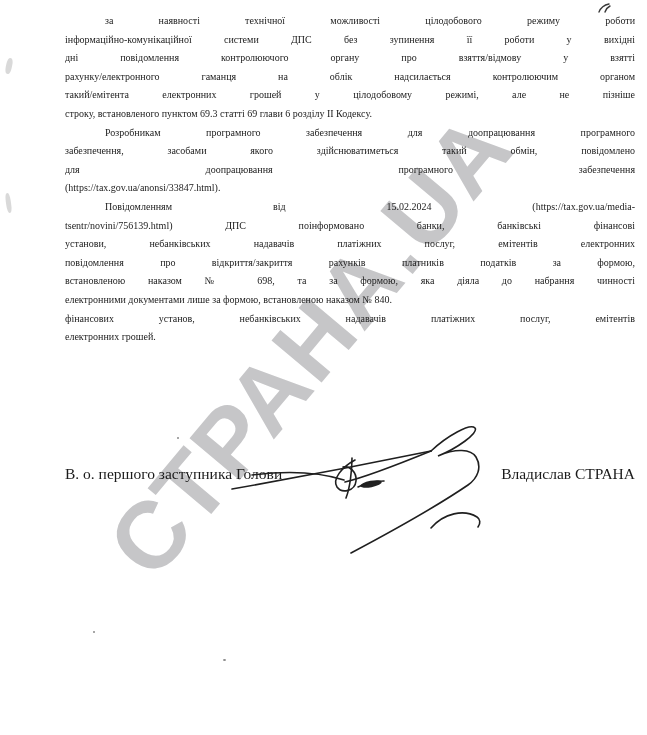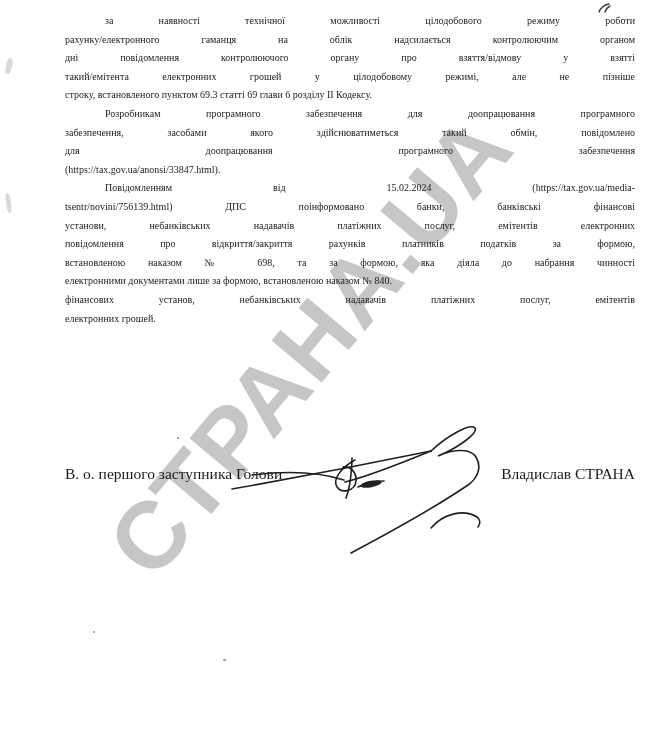--- a/index.html
+++ b/index.html
@@ -82,22 +82,23 @@
 </style>
 </head>
 <body>
 
 <div class="page">
 
   <div class="watermark">СТРАНА.UA</div>
 
   <div class="body-text" id="paragraphs">
       <div class="line first">за наявності технічної можливості цілодобового режиму роботи</div>
+      <div class="line">інформаційно-комунікаційної системи ДПС без зупинення її роботи у вихідні</div>
+      <div class="line">дні повідомлення контролюючого органу про взяття/відмову у взятті</div>
       <div class="line">рахунку/електронного гаманця на облік надсилається контролюючим органом</div>
-      <div class="line">дні повідомлення контролюючого органу про взяття/відмову у взятті</div>
       <div class="line">такий/емітента електронних грошей у цілодобовому режимі, але не пізніше</div>
       <div class="line plast">строку, встановленого пунктом 69.3 статті 69 глави 6 розділу II Кодексу.</div>
       <div class="line first">Розробникам програмного забезпечення для доопрацювання програмного</div>
       <div class="line">забезпечення, засобами якого здійснюватиметься такий обмін, повідомлено</div>
       <div class="line">для доопрацювання програмного забезпечення</div>
       <div class="line plast">(https://tax.gov.ua/anonsi/33847.html).</div>
       <div class="line first">Повідомленням від 15.02.2024 (https://tax.gov.ua/media-</div>
       <div class="line">tsentr/novini/756139.html) ДПС поінформовано банки, банківські фінансові</div>
       <div class="line">установи, небанківських надавачів платіжних послуг, емітентів електронних</div>
       <div class="line">повідомлення про відкриття/закриття рахунків платників податків за формою,</div>

